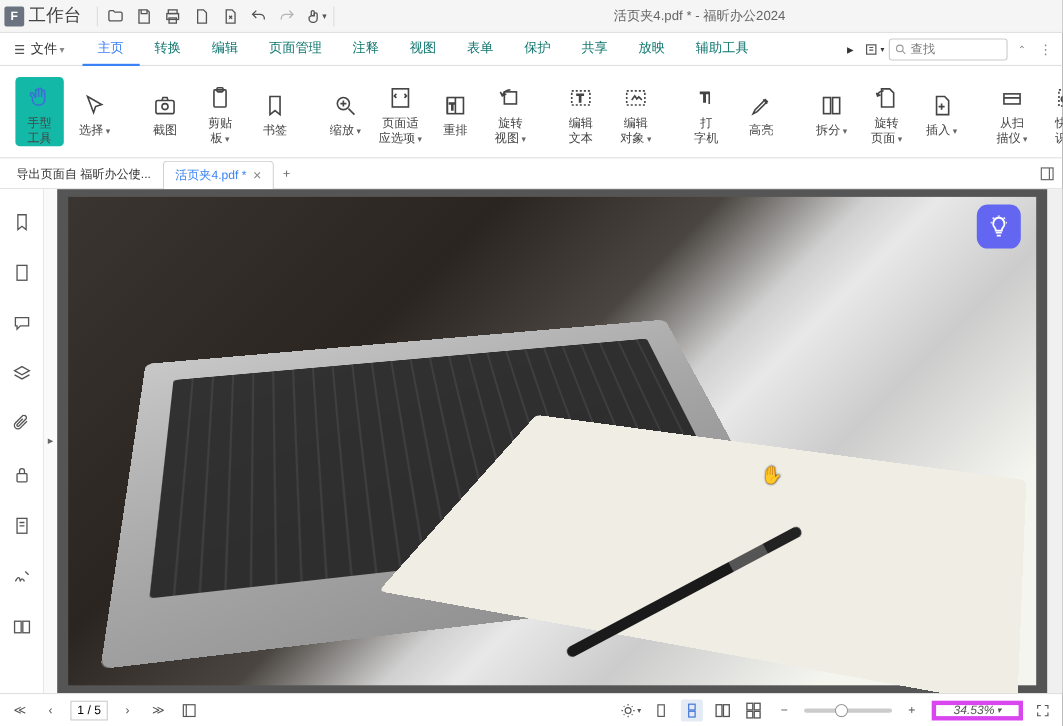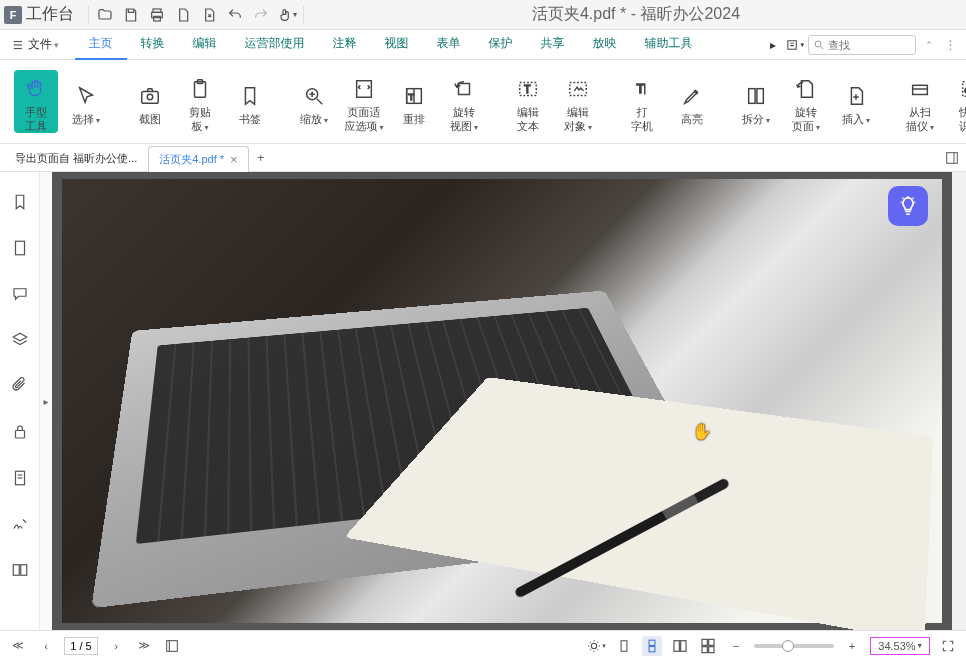--- a/index.html
+++ b/index.html
@@ -6,21 +6,21 @@
 body { width: 966px; height: 660px; background: #fff; overflow: hidden; font-size: 12px; color: #333; }
 
 
 .titlebar { height: 30px; background: #f5f5f5; display: flex; align-items: center; padding: 0 4px; border-bottom: 1px solid #e0e0e0; }
 .titlebar .logo { width: 18px; height: 18px; background: #6b7280; border-radius: 2px; margin-right: 4px; display:flex;align-items:center;justify-content:center;color:#fff;font-size:11px;font-weight:bold;}
 .titlebar .workspace { font-size: 16px; color: #444; margin-right: 8px; }
 .titlebar .qicons { display: flex; gap: 6px; align-items: center; }
 .titlebar .qicon { width: 20px; height: 20px; display: flex; align-items: center; justify-content: center; color: #555; cursor: pointer; }
 .titlebar .qicon svg { width: 16px; height: 16px; }
 .titlebar .sep { width: 1px; height: 18px; background: #ddd; margin: 0 6px; }
-.titlebar .title-center { flex: 1; text-align: center; color: #666; font-size: 16px; }
+.titlebar .title-center { flex: 1; text-align: center; color: #666; font-size: 12px; }
 .titlebar .right-group { display: flex; align-items: center; gap: 4px; }
 .titlebar .usage { color: #555; display: flex; align-items: center; gap: 2px; cursor: pointer; }
 .titlebar .winbtn { width: 28px; height: 24px; display: flex; align-items: center; justify-content: center; cursor: pointer; }
 
 
 .menubar { height: 30px; display: flex; align-items: center; padding: 0 6px; border-bottom: 1px solid #e0e0e0; gap: 2px; }
 .menubar .file-menu { display: flex; align-items: center; gap: 2px; padding: 2px 6px; cursor: pointer; }
 .menubar .file-menu svg { width: 14px; height: 14px; }
 .menubar .tabs { display: flex; gap: 0; margin-left: 8px; }
 .menubar .tab { padding: 6px 14px; cursor: pointer; color: #0f766e; border-bottom: 2px solid transparent; }
@@ -71,21 +71,21 @@
 .vscroll { width: 14px; background: #f0f0f0; }
 
 
 .statusbar { height: 30px; border-top: 1px solid #e0e0e0; display: flex; align-items: center; padding: 0 8px; gap: 8px; font-size: 11px; color: #555; }
 .statusbar .navbtn { width: 20px; display: flex; justify-content: center; cursor: pointer; }
 .statusbar .page-input { width: 34px; height: 18px; border: 1px solid #ccc; text-align: center; font-size: 11px; }
 .statusbar .spacer { flex: 1; }
 .statusbar .sicon2 { width: 20px; height: 20px; display: flex; align-items: center; justify-content: center; cursor: pointer; }
 .statusbar .slider { width: 80px; height: 4px; background: #ccc; border-radius: 2px; position: relative; cursor: pointer; }
 .statusbar .slider .thumb { position: absolute; left: 28px; top: -4px; width: 12px; height: 12px; background: #fff; border: 1px solid #999; border-radius: 50%; }
-.statusbar .zoom-box { width: 60px; height: 18px; border: 1px solid #d946ef; display: flex; align-items: center; justify-content: center; font-size: 11px; }
+.statusbar .zoom-box { width: 83px; height: 18px; border: 4px solid #d946ef; display: flex; align-items: center; justify-content: center; font-size: 11px; font-style: italic; }
 </style>
 </head>
 <body>
 
 <div class="titlebar">
   <div class="logo">F</div>
   <span class="workspace">工作台</span>
   <div class="sep"></div>
   <div class="qicons">
     <div class="qicon">
@@ -148,21 +148,21 @@
         <line x1="3" y1="12" x2="17" y2="12"></line>
         <line x1="3" y1="18" x2="17" y2="18"></line>
       </svg>
     <span>文件</span>
     <span style="font-size:9px;color:#888">▾</span>
   </div>
   <div class="tabs">
     <div class="tab active">主页</div>
     <div class="tab">转换</div>
     <div class="tab">编辑</div>
-    <div class="tab">运营部使用</div>
+    <div class="tab">页面管理</div>
     <div class="tab">注释</div>
     <div class="tab">视图</div>
     <div class="tab">表单</div>
     <div class="tab">保护</div>
     <div class="tab">共享</div>
     <div class="tab">放映</div>
     <div class="tab">辅助工具</div>
   </div>
   <div class="right-tools">
     <div class="small-icon">▸</div>

